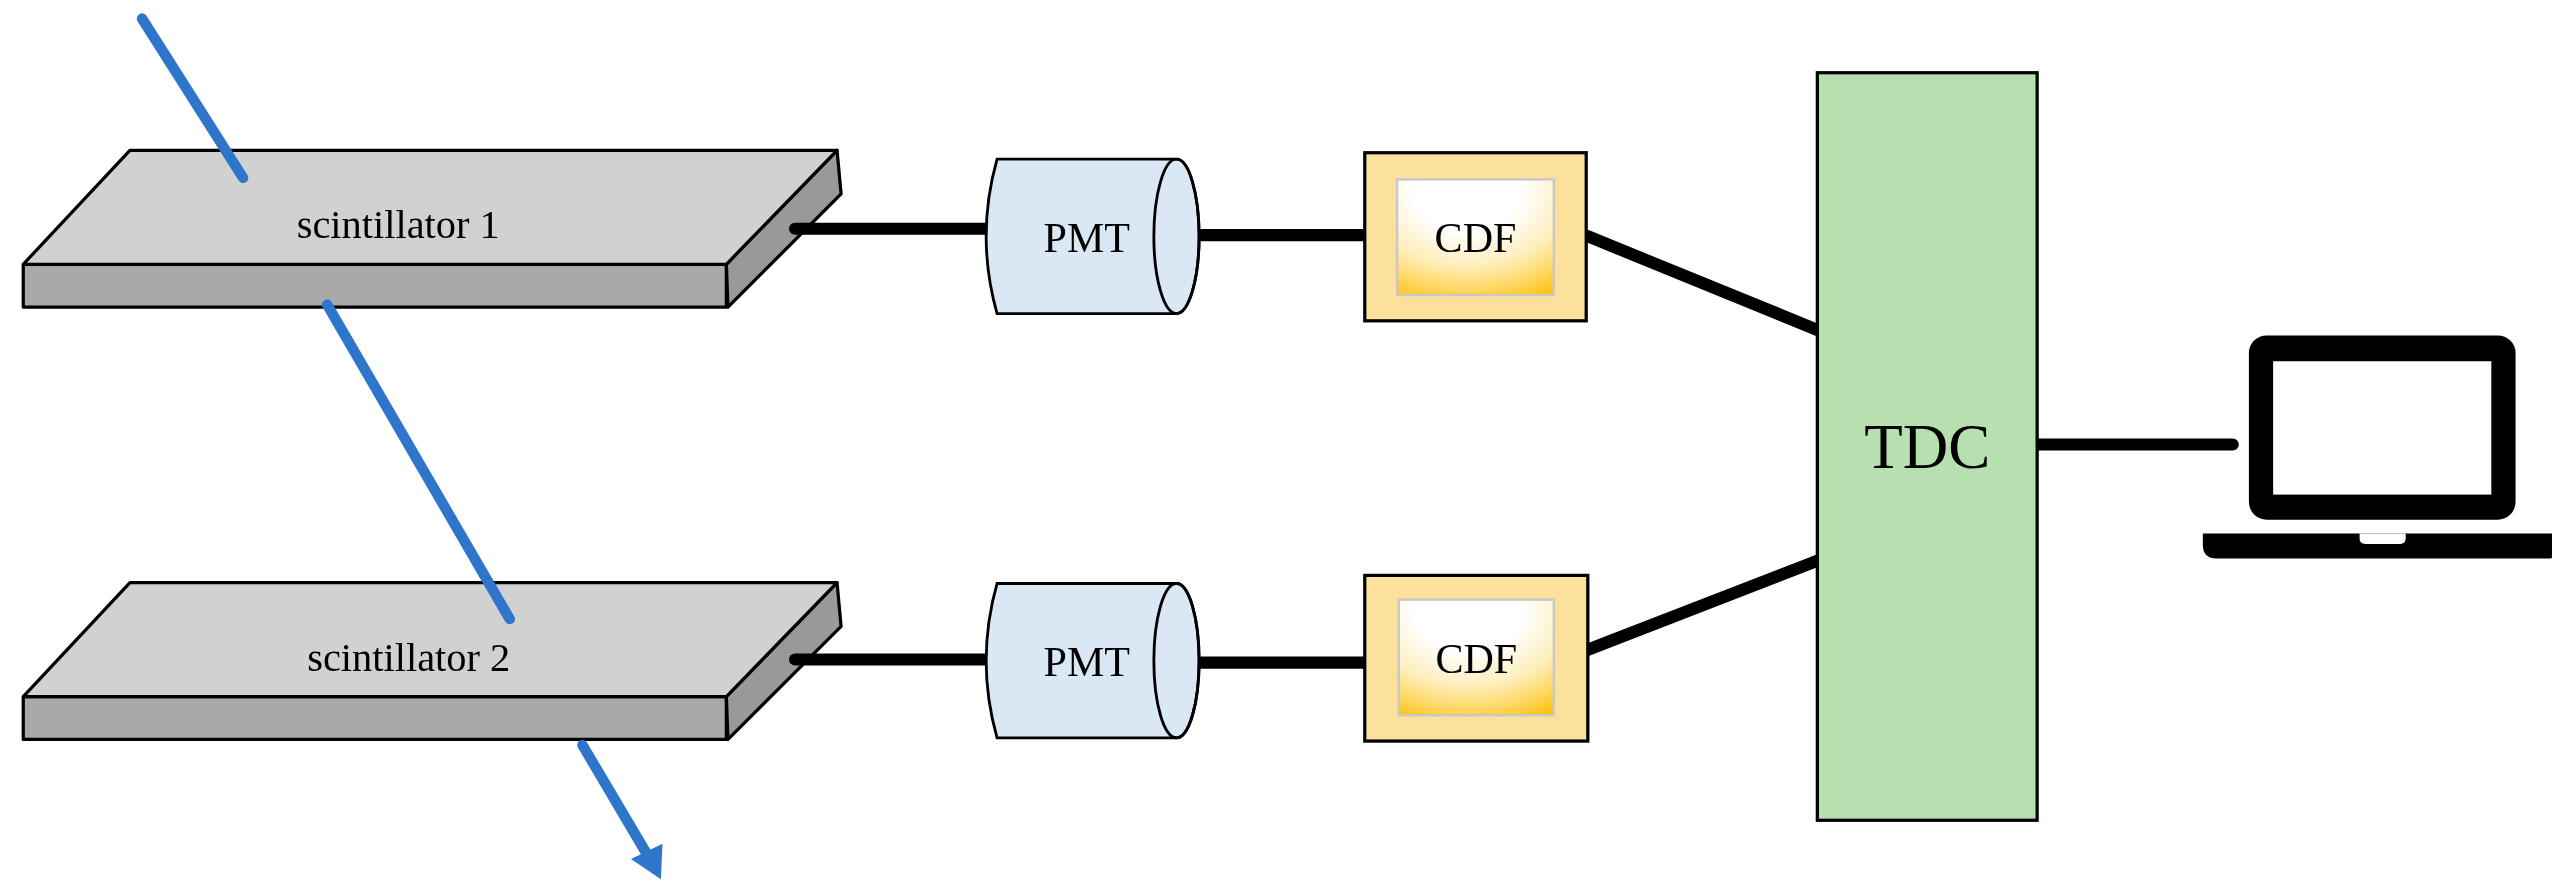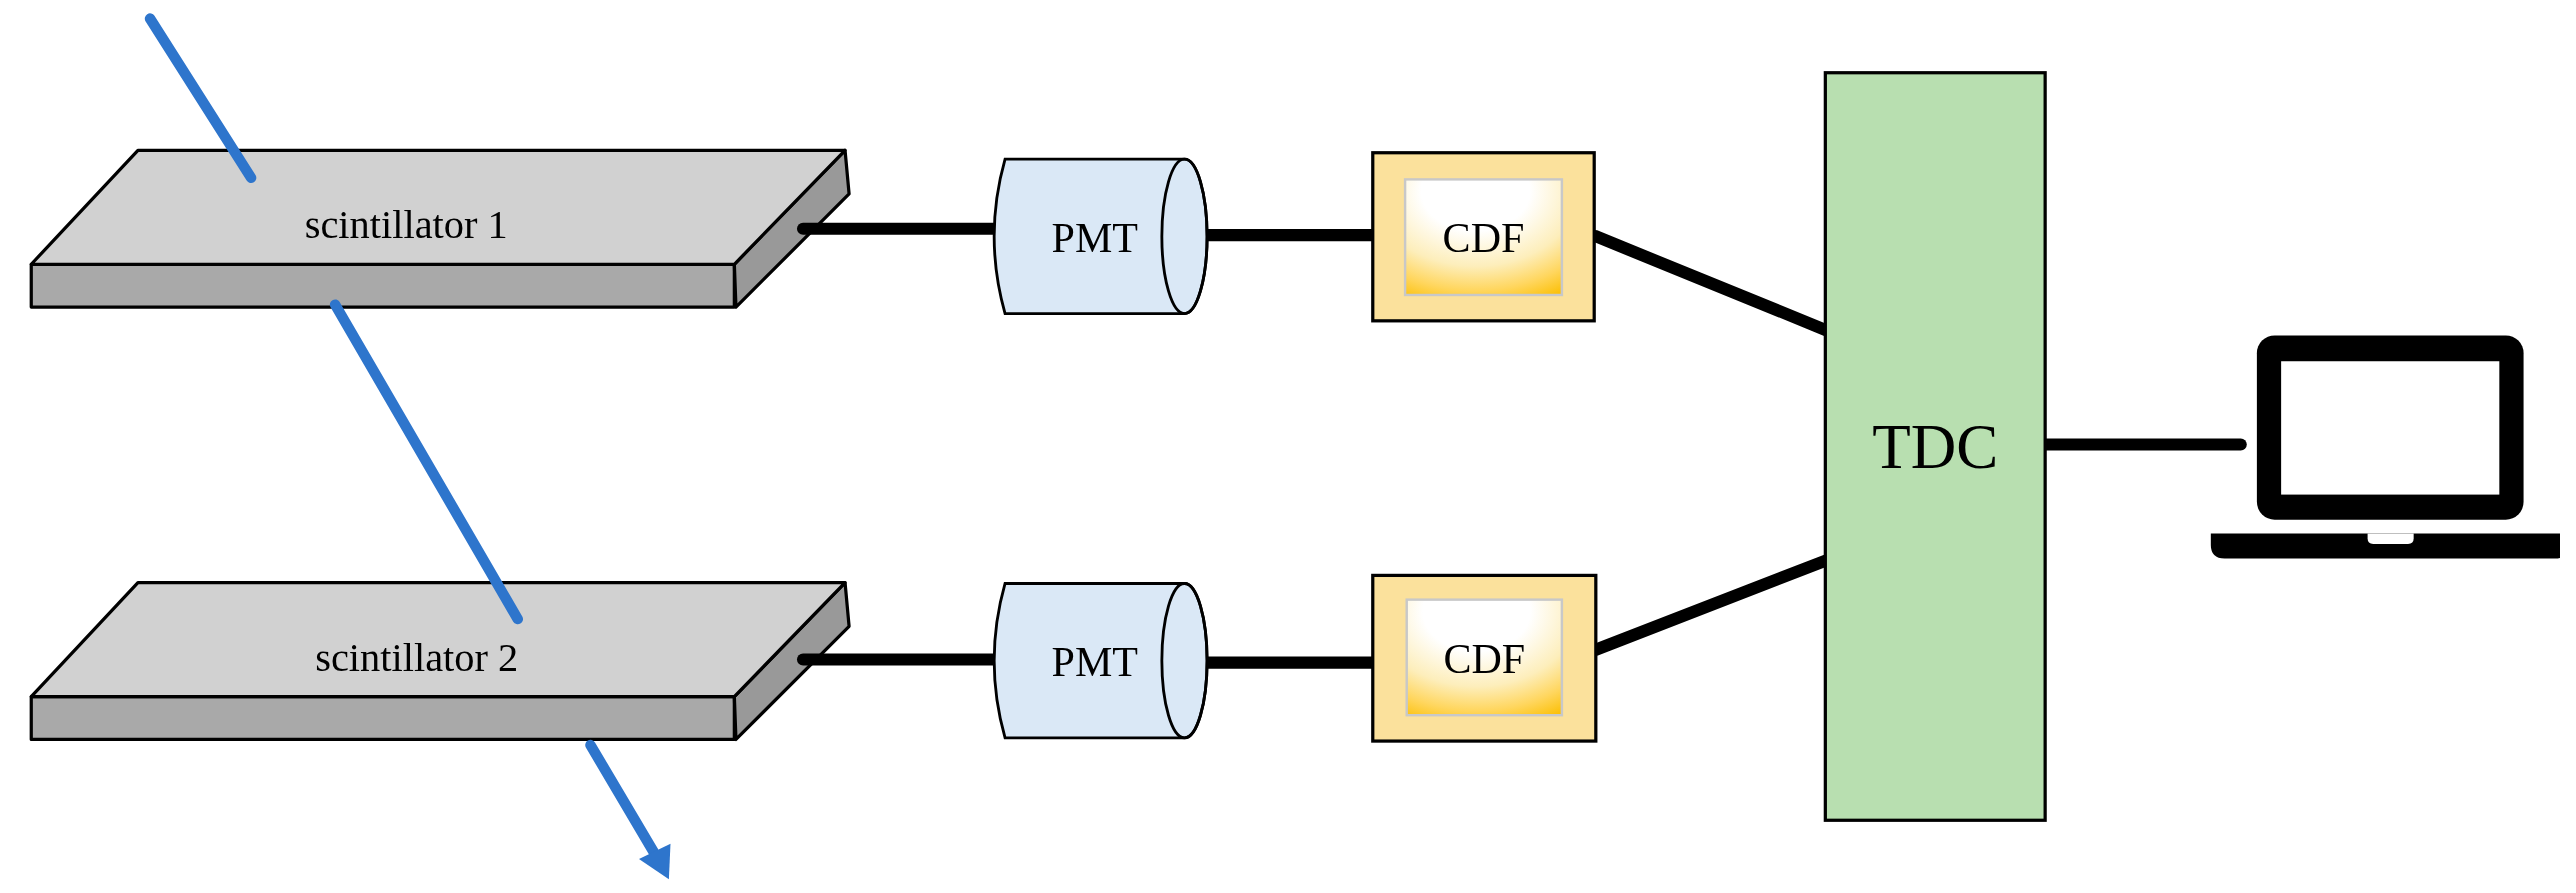--- a/index.html
+++ b/index.html
@@ -6,21 +6,20 @@
     margin: 0;
     padding: 0;
     background: #ffffff;
   }
   .stage {
     position: relative;
     width: 2552px;
     height: 893px;
     background: var(--background, #fff);
     overflow: hidden;
-    margin-left: 8px;
   }
   svg text {
     font-family: "Liberation Serif", "DejaVu Serif", serif;
     fill: #000000;
   }
   .label-scint { font-size: 50px; }
   .label-pmt   { font-size: 52px; }
   .label-cdf   { font-size: 52px; }
   .label-tdc   { font-size: 78px; }
   .slab-top    { fill: var(--slab-top, #d1d1d1); stroke: var(--outline, #000); stroke-width: 4; stroke-linejoin: round; }

